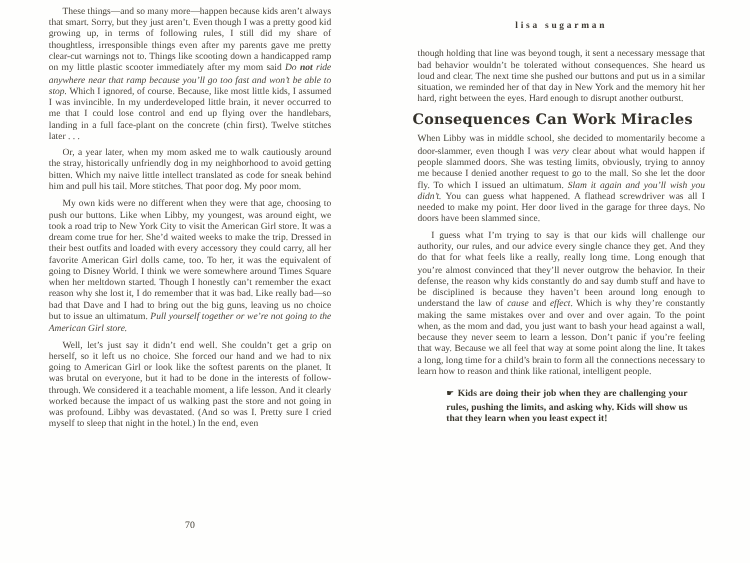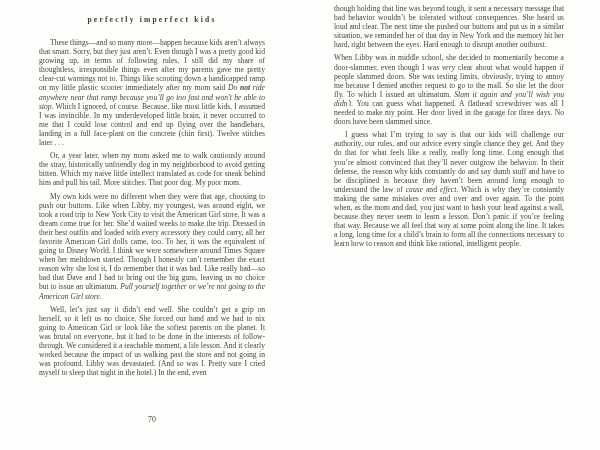--- a/index.html
+++ b/index.html
@@ -68,27 +68,31 @@
 
   .seg-i { font-style: italic; }
   .seg-b { font-weight: bold; }
 </style>
 </head>
 <body>
 
 <div class="spread">
 
   <section class="page page-left">
-    <div class="running-head">perfectly imperfect kids</div>
     <p class="para indent"><span>These things—and so many more—happen because kids aren’t always that smart. Sorry, but they just aren’t. Even though I was a pretty good kid growing up, in terms of following rules, I still did my share of thoughtless, irresponsible things even after my parents gave me pretty clear-cut warnings not to. Things like scooting down a handicapped ramp on my little plastic scooter immediately after my mom said </span><span class="seg-i">Do </span><span class="seg-b seg-i">not</span><span class="seg-i"> ride anywhere near that ramp because you’ll go too fast and won’t be able to stop.</span><span> Which I ignored, of course. Because, like most little kids, I assumed I was invincible. In my underdeveloped little brain, it never occurred to me that I could lose control and end up flying over the handlebars, landing in a full face-plant on the concrete (chin first). Twelve stitches later . . .</span></p>
     <p class="para indent"><span>Or, a year later, when my mom asked me to walk cautiously around the stray, historically unfriendly dog in my neighborhood to avoid getting bitten. Which my naive little intellect translated as code for sneak behind him and pull his tail. More stitches. That poor dog. My poor mom.</span></p>
     <p class="para indent"><span>My own kids were no different when they were that age, choosing to push our buttons. Like when Libby, my youngest, was around eight, we took a road trip to New York City to visit the American Girl store. It was a dream come true for her. She’d waited weeks to make the trip. Dressed in their best outfits and loaded with every accessory they could carry, all her favorite American Girl dolls came, too. To her, it was the equivalent of going to Disney World. I think we were somewhere around Times Square when her meltdown started. Though I honestly can’t remember the exact reason why she lost it, I do remember that it was bad. Like really bad—so bad that Dave and I had to bring out the big guns, leaving us no choice but to issue an ultimatum. </span><span class="seg-i">Pull yourself together or we’re not going to the American Girl store.</span></p>
     <p class="para indent"><span>Well, let’s just say it didn’t end well. She couldn’t get a grip on herself, so it left us no choice. She forced our hand and we had to nix going to American Girl or look like the softest parents on the planet. It was brutal on everyone, but it had to be done in the interests of follow-through. We considered it a teachable moment, a life lesson. And it clearly worked because the impact of us walking past the store and not going in was profound. Libby was devastated. (And so was I. Pretty sure I cried myself to sleep that night in the hotel.) In the end, even</span></p>
     <div class="folio">70</div>
   </section>
 
   <section class="page page-right">
+    <div class="running-head">lisa sugarman</div>
     <p class="para"><span>though holding that line was beyond tough, it sent a necessary message that bad behavior wouldn’t be tolerated without consequences. She heard us loud and clear. The next time she pushed our buttons and put us in a similar situation, we reminded her of that day in New York and the memory hit her hard, right between the eyes. Hard enough to disrupt another outburst.</span></p>
+    <h2 class="section-heading">Consequences Can Work Miracles</h2>
     <p class="para"><span>When Libby was in middle school, she decided to momentarily become a door-slammer, even though I was </span><span class="seg-i">very</span><span> clear about what would happen if people slammed doors. She was testing limits, obviously, trying to annoy me because I denied another request to go to the mall. So she let the door fly. To which I issued an ultimatum. </span><span class="seg-i">Slam it again and you’ll wish you didn’t.</span><span> You can guess what happened. A flathead screwdriver was all I needed to make my point. Her door lived in the garage for three days. No doors have been slammed since.</span></p>
     <p class="para indent"><span>I guess what I’m trying to say is that our kids will challenge our authority, our rules, and our advice every single chance they get. And they do that for what feels like a really, really long time. Long enough that you’re almost convinced that they’ll never outgrow the behavior. In their defense, the reason why kids constantly do and say dumb stuff and have to be disciplined is because they haven’t been around long enough to understand the law of </span><span class="seg-i">cause</span><span> and </span><span class="seg-i">effect</span><span>. Which is why they’re constantly making the same mistakes over and over and over again. To the point when, as the mom and dad, you just want to bash your head against a wall, because they never seem to learn a lesson. Don’t panic if you’re feeling that way. Because we all feel that way at some point along the line. It takes a long, long time for a child’s brain to form all the connections necessary to learn how to reason and think like rational, intelligent people.</span></p>
+    <div class="callout">
+      <span class="callout-icon">☛</span><span>Kids are doing their job when they are challenging your rules, pushing the limits, and asking why. Kids will show us that they learn when you least expect it!</span>
+    </div>
   </section>
 
 </div>
 
 </body></html>

